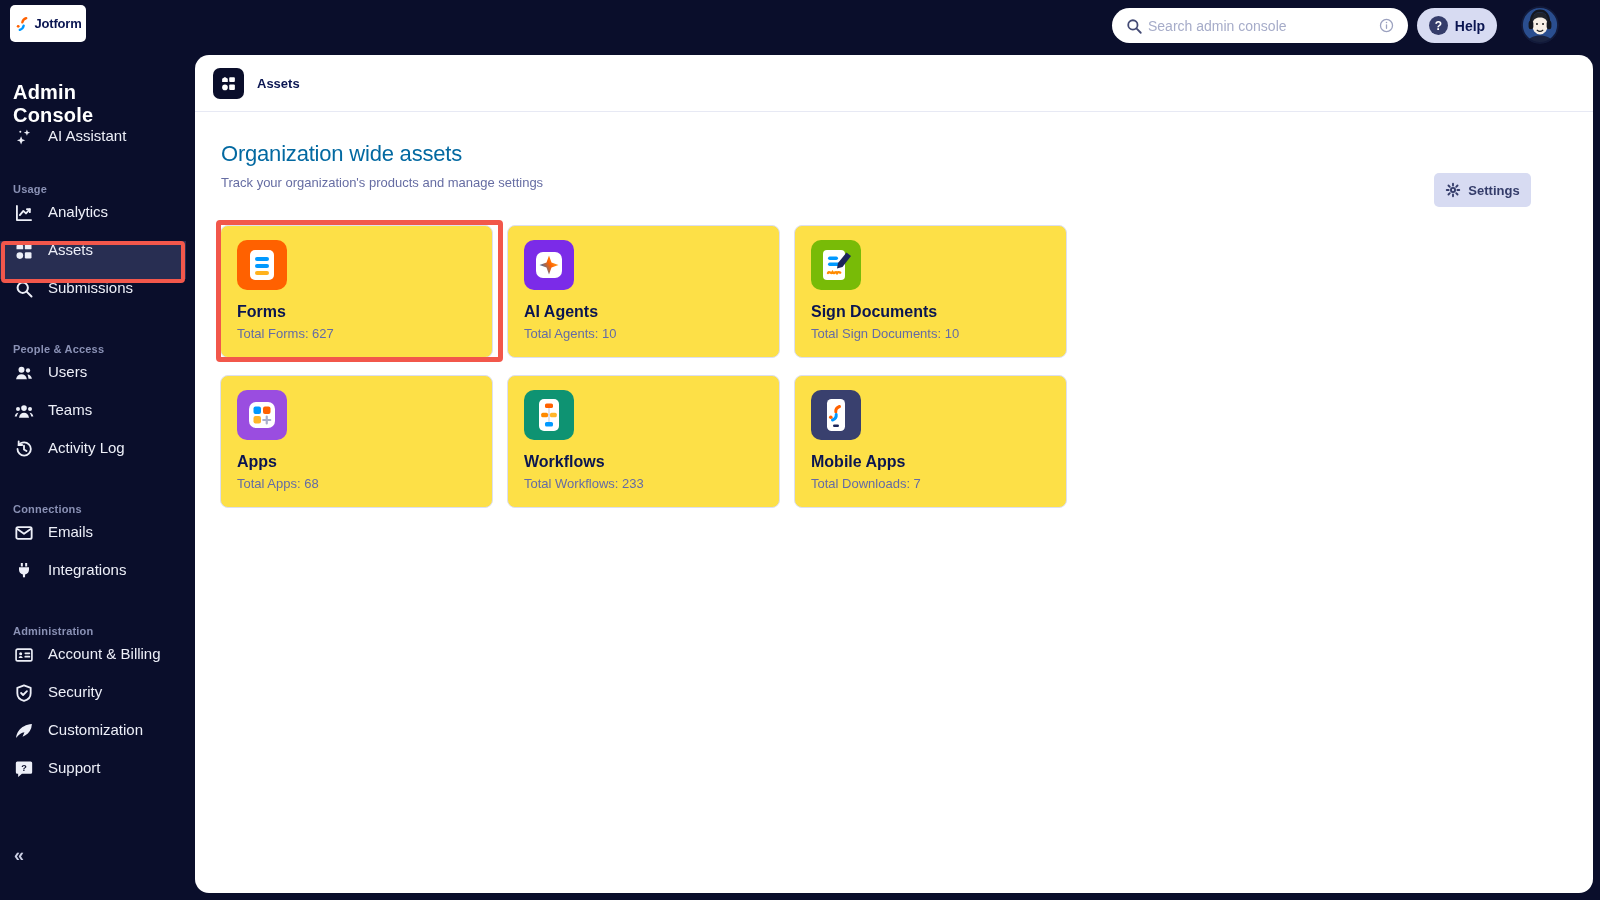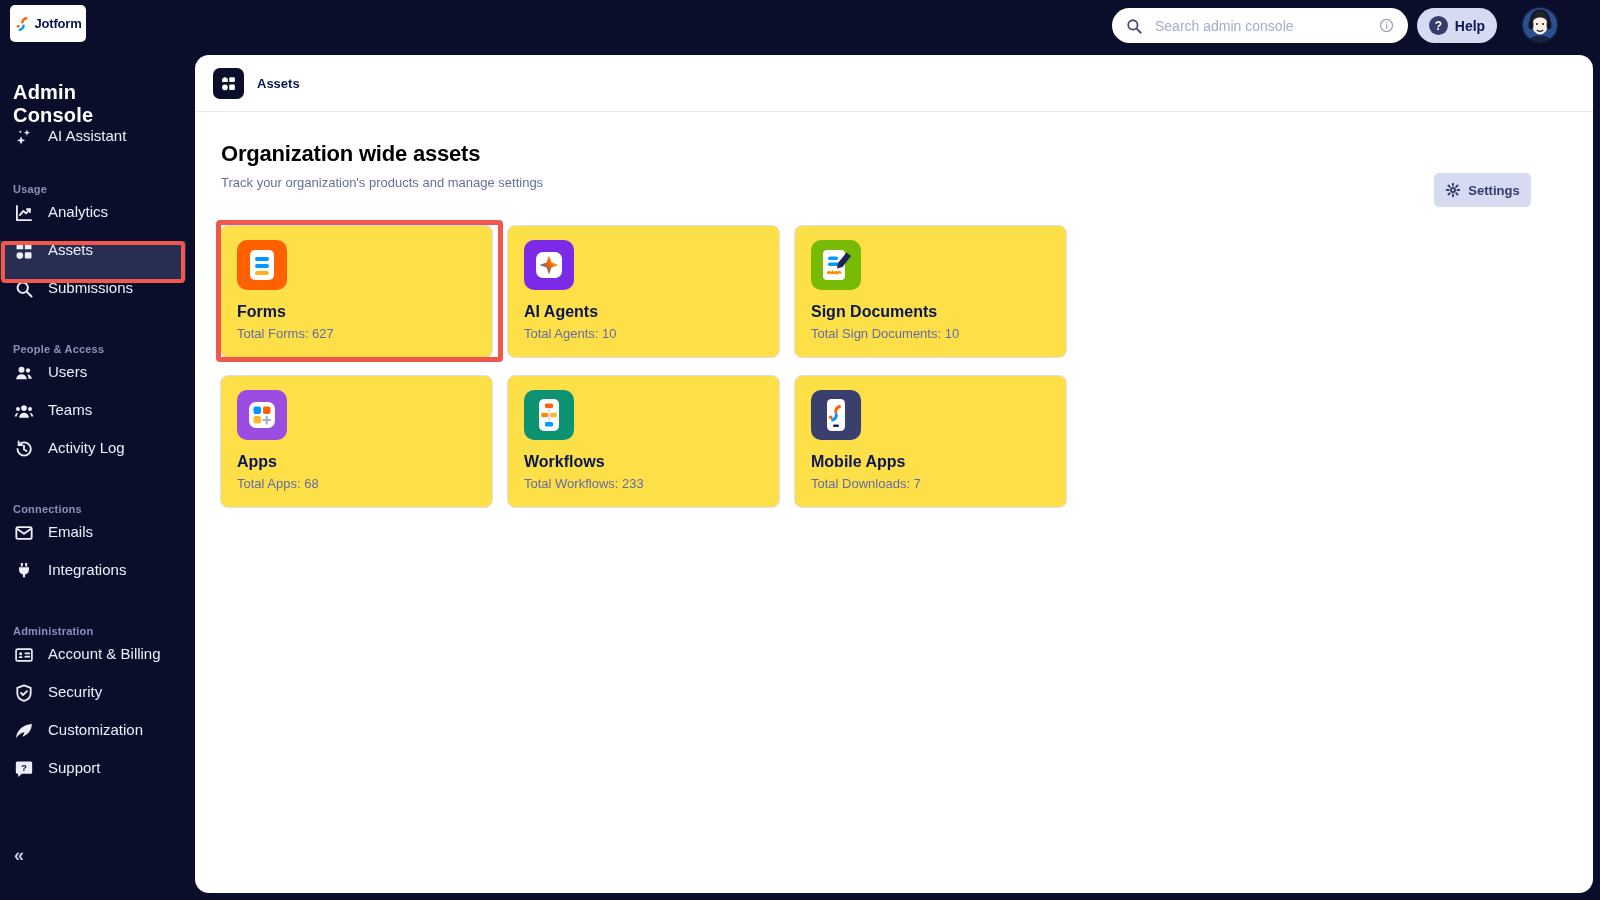--- a/index.html
+++ b/index.html
@@ -26,21 +26,21 @@
   .side-label { padding-left:13px; font-size:11px; font-weight:bold; color:#8A91B5; letter-spacing:.2px; margin-bottom:8px; }
   .side-item { height:38px; display:flex; align-items:flex-start; padding-left:14px; gap:14px;
     color:#EDEFF8; font-size:15px; cursor:pointer; }
   .side-item.selected { background:#282E52; }
   .side-icon { width:20px; height:20px; flex:none; color:#EDEFF8; }
   .side-icon svg { width:20px; height:20px; }
   .collapse-btn { position:absolute; left:14px; top:845px; color:#C9CDE2; font-size:18px; font-weight:bold; cursor:pointer; }
 
   
   .search-pill { position:absolute; left:1112px; top:8px; width:296px; height:35px;
-    background:#fff; border-radius:18px; display:flex; align-items:center; padding:0 13px; gap:12px; }
+    background:#fff; border-radius:18px; display:flex; align-items:center; padding:0 13px; gap:5px; }
   .search-icon { width:18px; height:18px; color:#434A74; flex:none; }
   .search-icon svg { width:18px; height:18px; }
   .search-input { flex:1; border:none; outline:none; font-size:14px; color:#333;
     font-family:"Liberation Sans",sans-serif; background:transparent; min-width:0; }
   .search-input::placeholder { color:#A6ACC9; }
   .info-icon { width:17px; height:17px; color:#9BA1BF; flex:none; cursor:pointer; }
   .info-icon svg { width:17px; height:17px; }
   .help-pill { position:absolute; left:1417px; top:8px; width:80px; height:35px; border-radius:18px;
     background:#D7DBF2; display:flex; align-items:center; justify-content:center; gap:7px; cursor:pointer; }
   .q-circle { width:19px; height:19px; border-radius:50%; background:#343C6A; color:#fff;
@@ -49,21 +49,21 @@
   .avatar { position:absolute; left:1521px; top:6px; width:38px; height:38px; border-radius:50%; overflow:hidden; cursor:pointer; }
 
   
   .panel { position:absolute; left:195px; top:55px; width:1398px; height:838px;
     background:#fff; border-radius:14px; }
   .crumb-bar { height:57px; border-bottom:1px solid #E7E9F4; display:flex; align-items:center; padding-left:18px; gap:13px; }
   .crumb-icon { width:31px; height:31px; border-radius:7px; background:#0A0E2B; color:#fff;
     display:flex; align-items:center; justify-content:center; }
   .crumb-icon svg { width:17px; height:17px; }
   .crumb-label { font-size:13px; font-weight:bold; color:#0A1551; }
-  .page-title { position:absolute; left:26px; top:86px; font-size:22px; font-weight:700; color:#000000; letter-spacing:-0.2px; }
+  .page-title { position:absolute; left:26px; top:86px; font-size:22px; font-weight:400; color:#0369a1; letter-spacing:-0.2px; }
   .page-sub { position:absolute; left:26px; top:120px; font-size:13px; color:#666DA3; }
   .settings-btn { position:absolute; left:1239px; top:94px; width:97px; height:34px; background:#D7DBF2;
     border-radius:5px; display:flex; align-items:center; justify-content:center; gap:7px;
     color:#343C6A; font-size:13px; font-weight:bold; cursor:pointer;margin-top:24px; }
   .gear-icon { width:16px; height:16px; color:#343C6A; }
   .gear-icon svg { width:16px; height:16px; }
 
   .cards { position:absolute; left:25px; top:170px; display:grid; grid-template-columns:repeat(3,273px); gap:17px 14px; }
   .card { height:133px; background:#fde047; border:1px solid #DCDFF0; border-radius:8px;
     position:relative; padding:14px 16px; cursor:pointer; }

